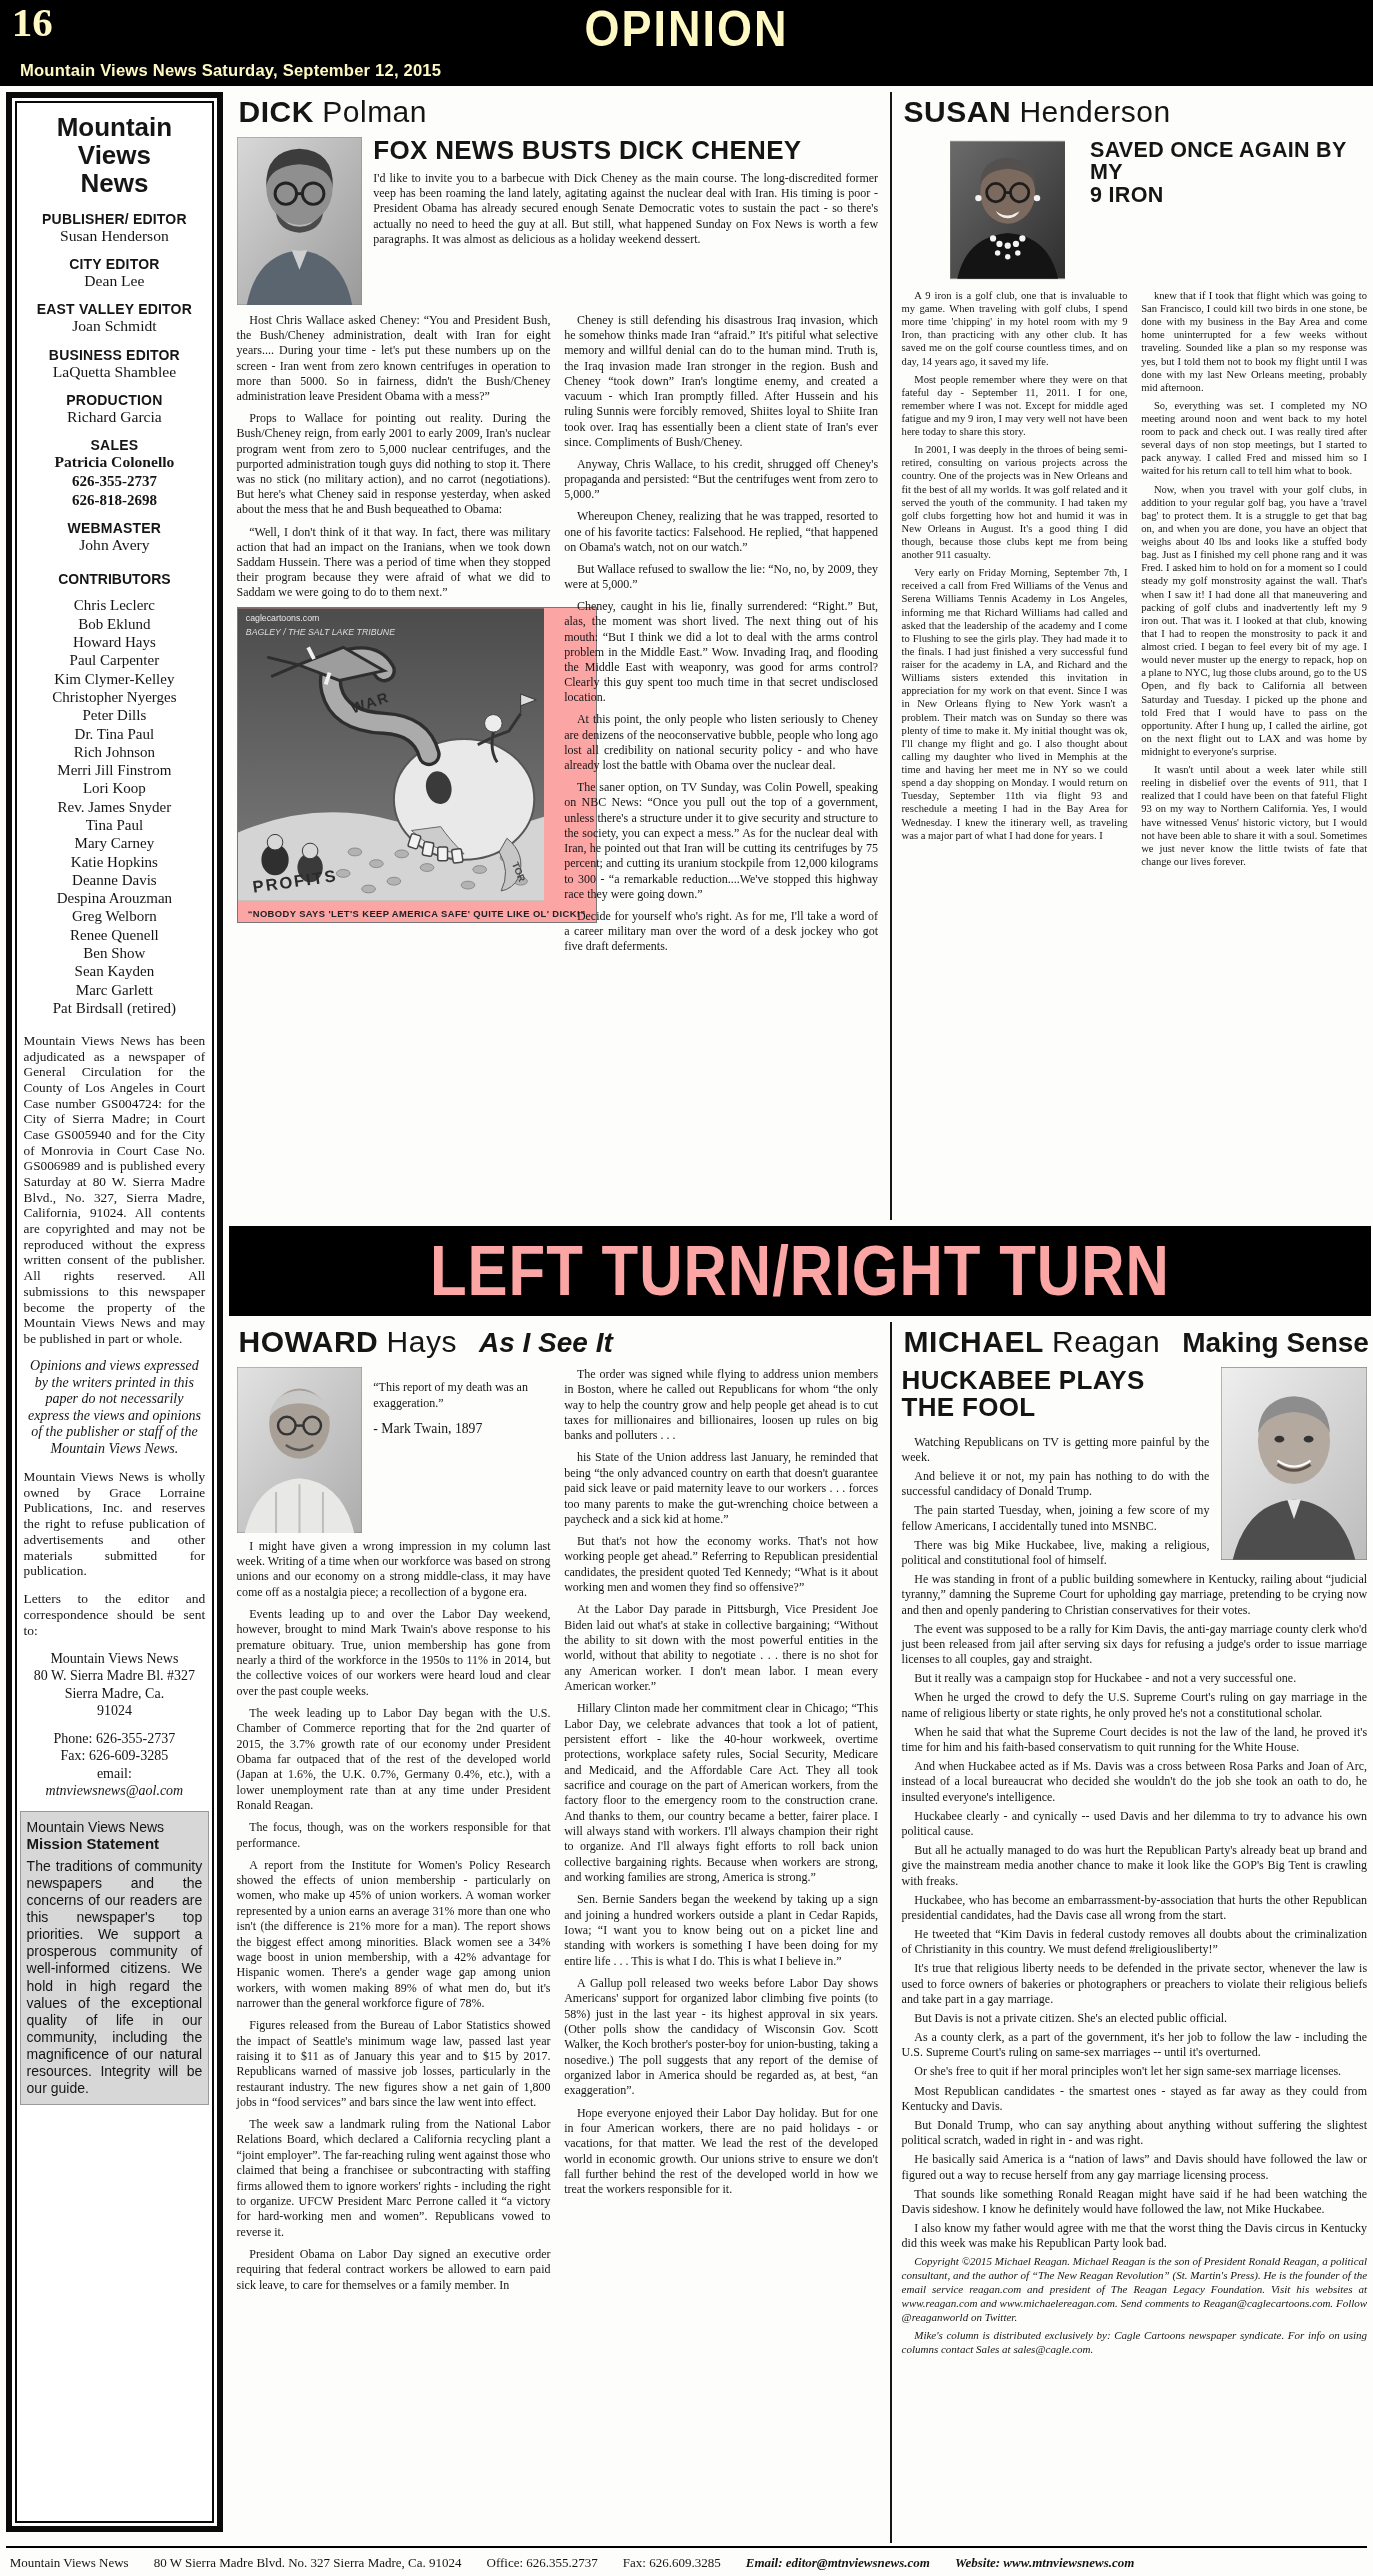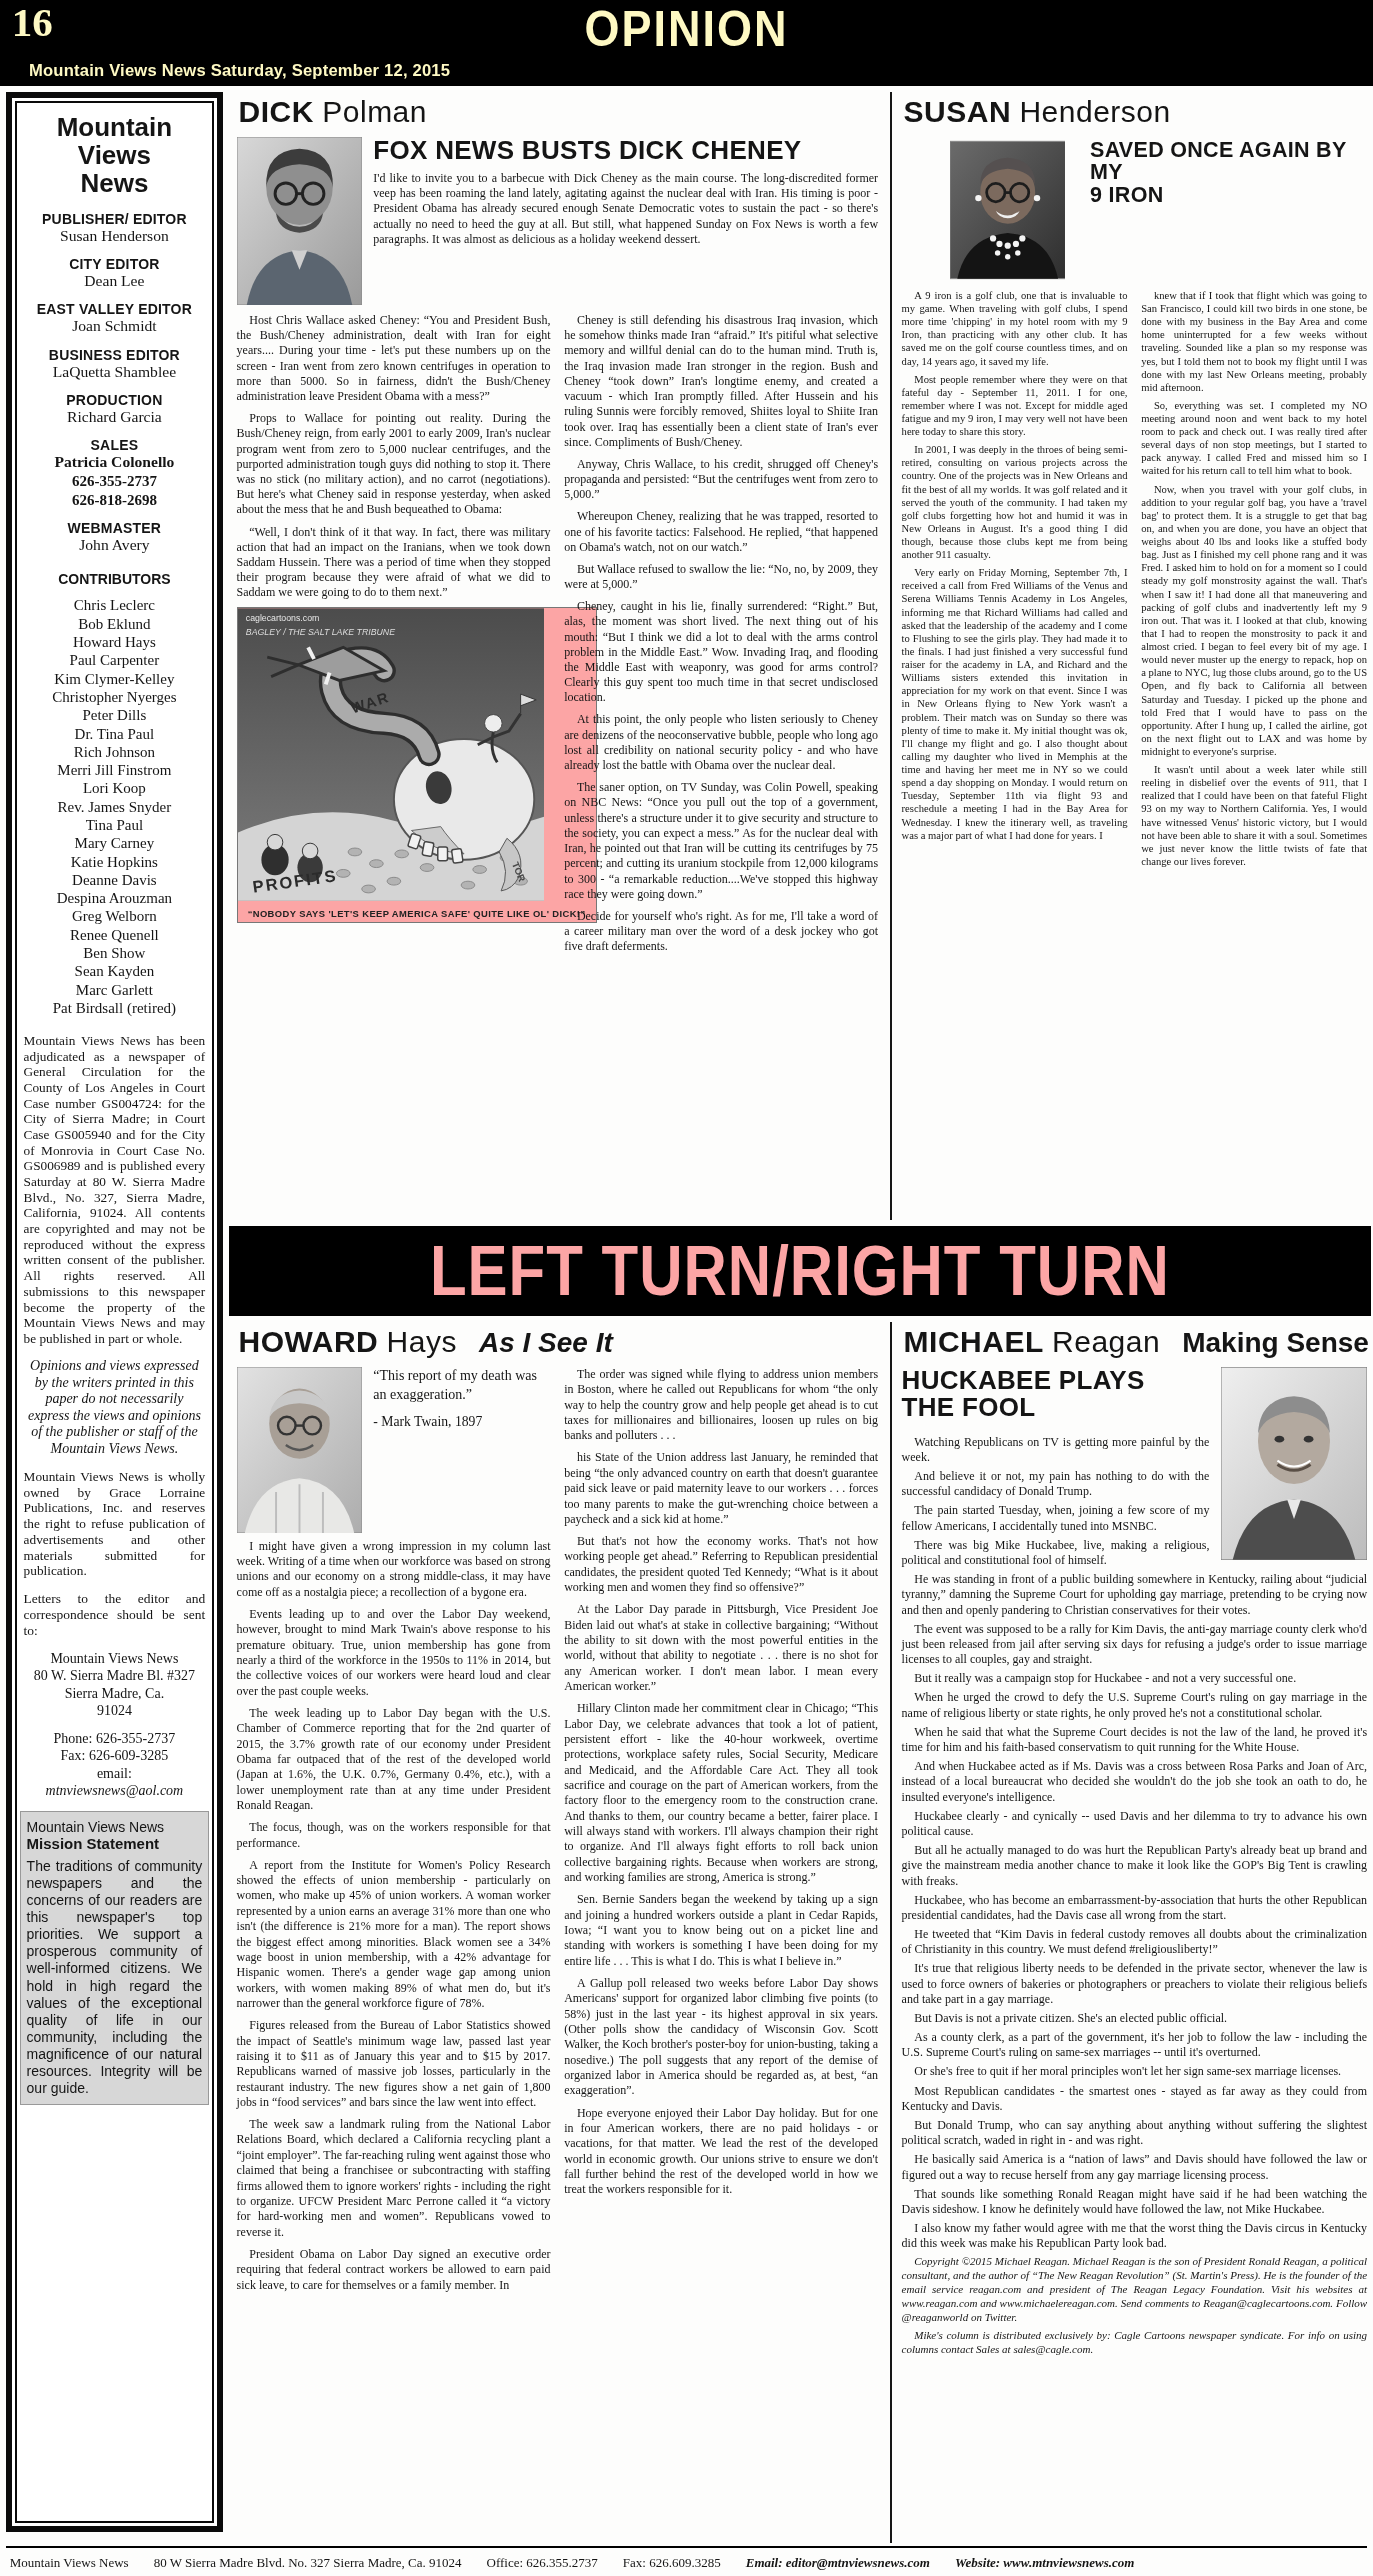--- a/index.html
+++ b/index.html
@@ -4,21 +4,21 @@
 <style>
   * { margin:0; padding:0; box-sizing:border-box; }
   html,body { background:#e8e8e8; }
   body { width:1373px; font-family:"Liberation Serif", serif; color:#151515; }
   .page { width:1373px; height:2576px; background:#fdfdfc; overflow:hidden; position:relative; display:flex; flex-direction:column; }
 
   
   .topbar { background:#000; color:#fef9c3; height:86px; position:relative; flex:none; padding:2px 9.8px 3.9px 9.8px; }
   .pagenum { font-family:"Liberation Serif", serif; font-weight:bold; font-size:41px; line-height:1; position:absolute; top:2px; left:11.7px; }
   .section-title { position:absolute; top:0px; left:50%; transform:translateX(-50%) scaleY(1.12); transform-origin:top; font-family:"Liberation Sans", sans-serif; font-weight:bold; font-size:45px; letter-spacing:2px; }
-  .dateline { position:absolute; bottom:4.9px; left:29px; font-family:"Liberation Sans", sans-serif; font-weight:bold; font-size:16.6px; letter-spacing:0.2px; }
+  .dateline { position:absolute; bottom:4.9px; left:20px; font-family:"Liberation Sans", sans-serif; font-weight:bold; font-size:16.6px; letter-spacing:0.2px; }
 
   
   .content { flex:1; display:flex; padding:5.9px 2px 0 5.9px; }
   .main { flex:1; display:flex; flex-direction:column; min-width:0; }
 
   
   .sidebar { width:217px; flex:none; border:6.8px solid #0a0a0a; height:2440px; margin-right:5.9px; background:#fff; }
   .sidebar-inner { border:2px solid #0a0a0a; margin:2.9px; height:calc(100% - 5.9px); padding:7.8px 6.8px 0 6.8px; overflow:hidden; text-align:center; }
   .mast-title { font-family:"Liberation Sans", sans-serif; font-weight:bold; font-size:26px; line-height:1.08; width:117px; margin:2px auto 13.7px auto; }
   .staff-role { font-family:"Liberation Sans", sans-serif; font-weight:bold; font-size:14px; margin-top:10.7px; letter-spacing:0.2px; }
@@ -70,21 +70,21 @@
   .henderson .sus-head-right { padding-top:2px; }
   .henderson .body-p, .henderson .paras p { font-size:10.6px; line-height:1.24; margin-bottom:4.9px; }
 
   
   .banner { background:#000; color:#fca5a5; height:90px; margin:5.9px 0; display:flex; align-items:center; justify-content:center; flex:none; }
   .banner span { font-family:"Liberation Sans", sans-serif; font-weight:bold; font-size:60px; letter-spacing:1px; transform:scaleY(1.18); }
 
   
   .hays .quote-wrap { overflow:hidden; }
   .hays .photo-float { float:left; margin:0 11.7px 5.9px 0; }
-  .hays .quote { font-size:14px; line-height:1.35; margin-bottom:9.8px; }
+  .hays .quote { font-size:12px; line-height:1.35; margin-bottom:9.8px;margin-top:12px; }
   .hays .quote-attr { font-size:13.7px; margin-bottom:11.7px; }
   .hays .paras p { font-size:12px; line-height:1.28; margin-bottom:6.8px; }
 
   
   .reagan .photo-float { float:right; margin:0 0 7.8px 11.7px; }
   .reagan .headline { font-size:26px; margin:5.9px 0 13.7px 0; }
   .reagan .paras p { font-size:12px; line-height:1.27; margin-bottom:3.9px; text-indent:12.7px; text-align:justify; }
   .reagan .paras.fine p { font-style:italic; font-size:11px; }
 
   

